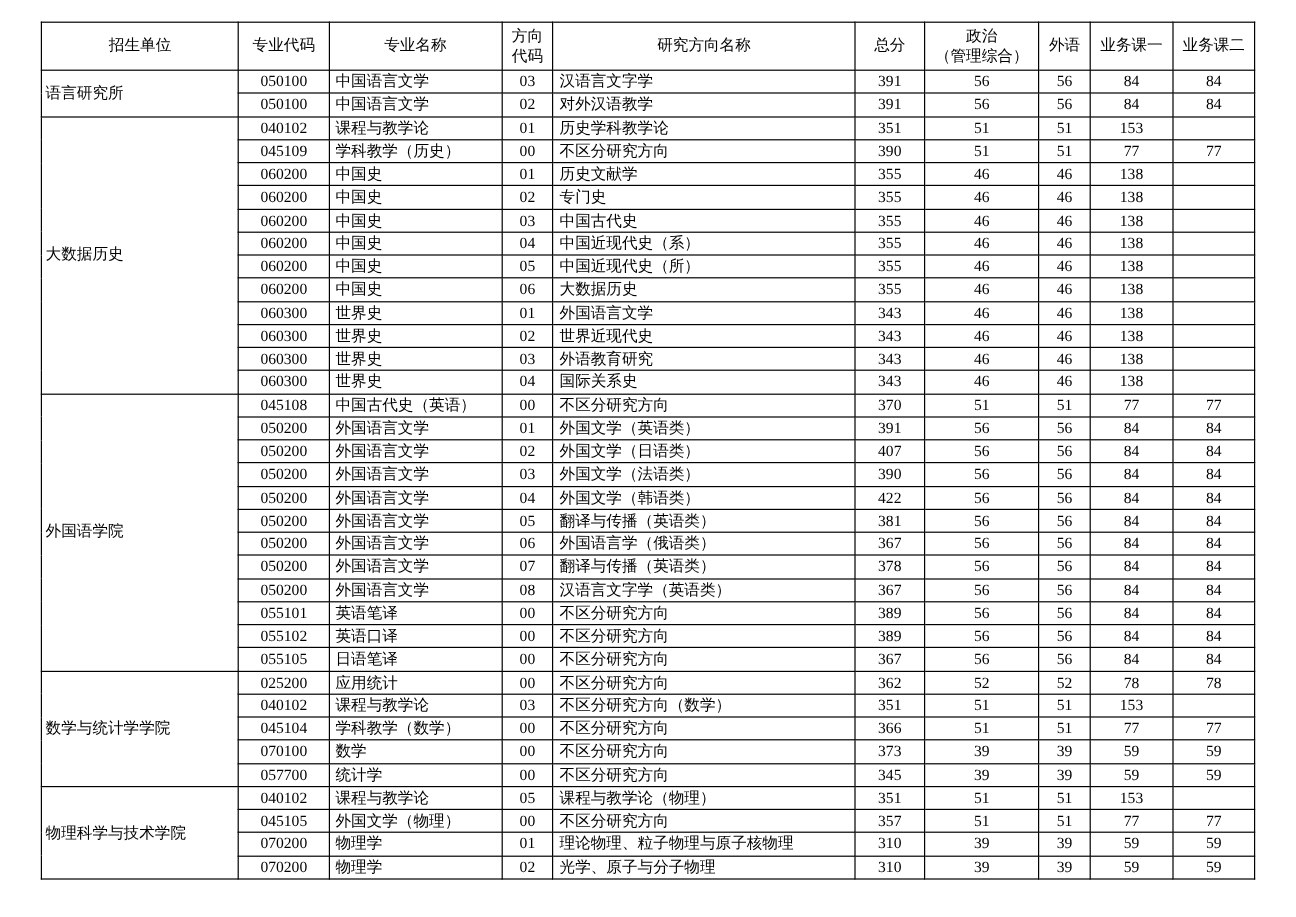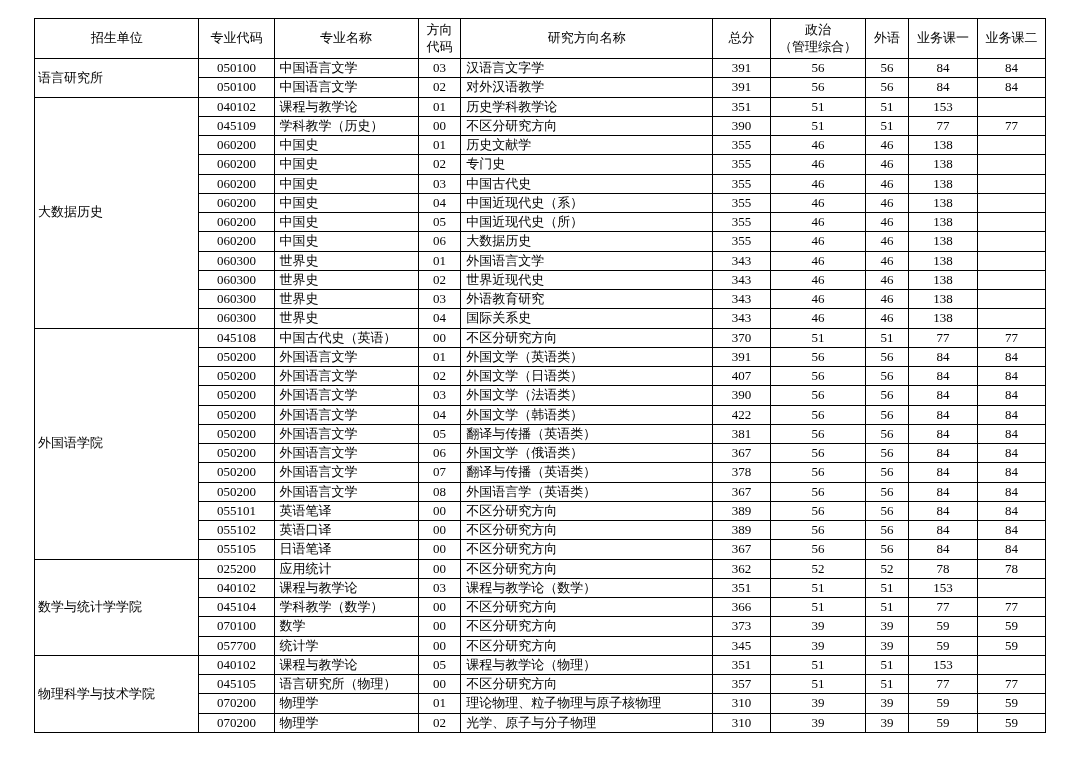--- a/index.html
+++ b/index.html
@@ -308,21 +308,21 @@
           <td class="score-cell">381</td>
           <td class="score-cell">56</td>
           <td class="score-cell">56</td>
           <td class="score-cell">84</td>
           <td class="score-cell">84</td>
         </tr>
         <tr>
           <td class="code-cell">050200</td>
           <td class="name-cell">外国语言文学</td>
           <td class="dir-code-cell">06</td>
-          <td class="dir-name-cell">外国文学（俄语类）</td>
+          <td class="dir-name-cell">外国语言学（俄语类）</td>
           <td class="score-cell">367</td>
           <td class="score-cell">56</td>
           <td class="score-cell">56</td>
           <td class="score-cell">84</td>
           <td class="score-cell">84</td>
         </tr>
         <tr>
           <td class="code-cell">050200</td>
           <td class="name-cell">外国语言文学</td>
           <td class="dir-code-cell">07</td>
@@ -330,21 +330,21 @@
           <td class="score-cell">378</td>
           <td class="score-cell">56</td>
           <td class="score-cell">56</td>
           <td class="score-cell">84</td>
           <td class="score-cell">84</td>
         </tr>
         <tr>
           <td class="code-cell">050200</td>
           <td class="name-cell">外国语言文学</td>
           <td class="dir-code-cell">08</td>
-          <td class="dir-name-cell">外国语言学（英语类）</td>
+          <td class="dir-name-cell">汉语言文字学（英语类）</td>
           <td class="score-cell">367</td>
           <td class="score-cell">56</td>
           <td class="score-cell">56</td>
           <td class="score-cell">84</td>
           <td class="score-cell">84</td>
         </tr>
         <tr>
           <td class="code-cell">055101</td>
           <td class="name-cell">英语笔译</td>
           <td class="dir-code-cell">00</td>
@@ -386,21 +386,21 @@
           <td class="score-cell">362</td>
           <td class="score-cell">52</td>
           <td class="score-cell">52</td>
           <td class="score-cell">78</td>
           <td class="score-cell">78</td>
         </tr>
         <tr>
           <td class="code-cell">040102</td>
           <td class="name-cell">课程与教学论</td>
           <td class="dir-code-cell">03</td>
-          <td class="dir-name-cell">课程与教学论（数学）</td>
+          <td class="dir-name-cell">不区分研究方向（数学）</td>
           <td class="score-cell">351</td>
           <td class="score-cell">51</td>
           <td class="score-cell">51</td>
           <td class="score-cell">153</td>
           <td class="score-cell"></td>
         </tr>
         <tr>
           <td class="code-cell">045104</td>
           <td class="name-cell">学科教学（数学）</td>
           <td class="dir-code-cell">00</td>
@@ -440,21 +440,21 @@
           <td class="dir-code-cell">05</td>
           <td class="dir-name-cell">课程与教学论（物理）</td>
           <td class="score-cell">351</td>
           <td class="score-cell">51</td>
           <td class="score-cell">51</td>
           <td class="score-cell">153</td>
           <td class="score-cell"></td>
         </tr>
         <tr>
           <td class="code-cell">045105</td>
-          <td class="name-cell">语言研究所（物理）</td>
+          <td class="name-cell">外国文学（物理）</td>
           <td class="dir-code-cell">00</td>
           <td class="dir-name-cell">不区分研究方向</td>
           <td class="score-cell">357</td>
           <td class="score-cell">51</td>
           <td class="score-cell">51</td>
           <td class="score-cell">77</td>
           <td class="score-cell">77</td>
         </tr>
         <tr>
           <td class="code-cell">070200</td>

